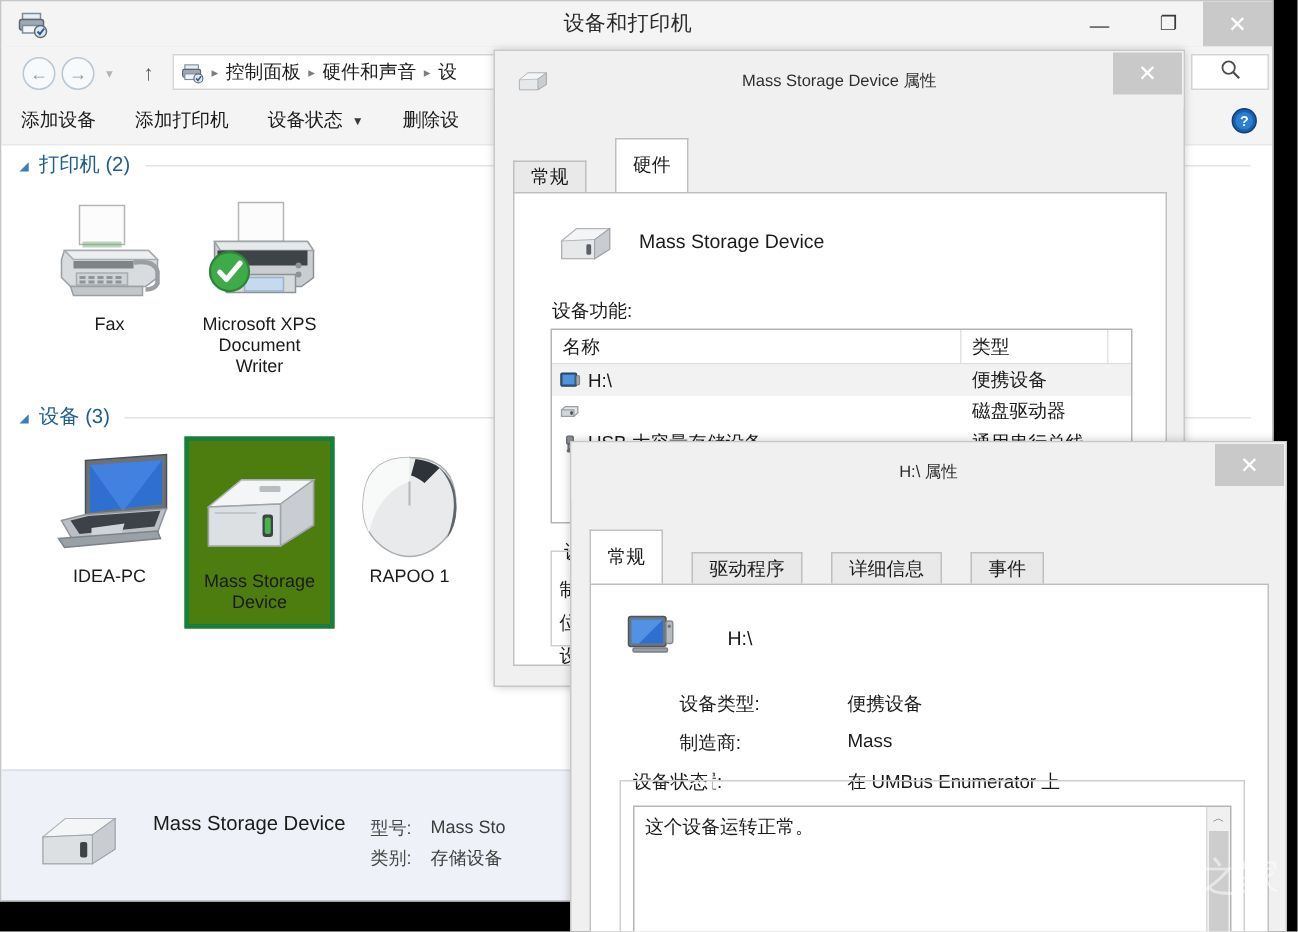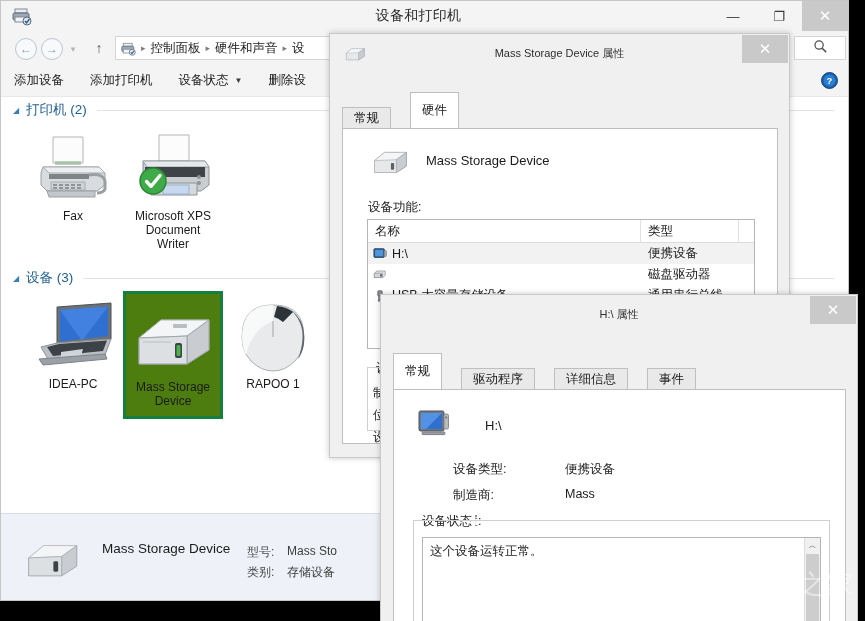--- a/index.html
+++ b/index.html
@@ -579,20 +579,21 @@
     </span>
     <div id="h-devname">H:\</div>
 
     <div class="h-key" style="left:59px;top:71px">设备类型:</div>
     <div class="h-val" style="left:171px;top:71px">便携设备</div>
 
     <div class="h-key" style="left:59px;top:97px">制造商:</div>
     <div class="h-val" style="left:171px;top:97px">Mass</div>
 
     <div class="h-key" style="left:59px;top:123px">位置:</div>
+    <div class="h-val" style="left:171px;top:123px">在 UMBus Enumerator 上</div>
 
     <div id="h-grp-label">设备状态</div>
     <div id="h-grp"></div>
 
     <div id="h-status-box">
       <div id="h-status-text">这个设备运转正常。</div>
       <div id="h-status-scroll">
         <div class="arrow">︿</div>
         <div class="thumb"></div>
       </div>

